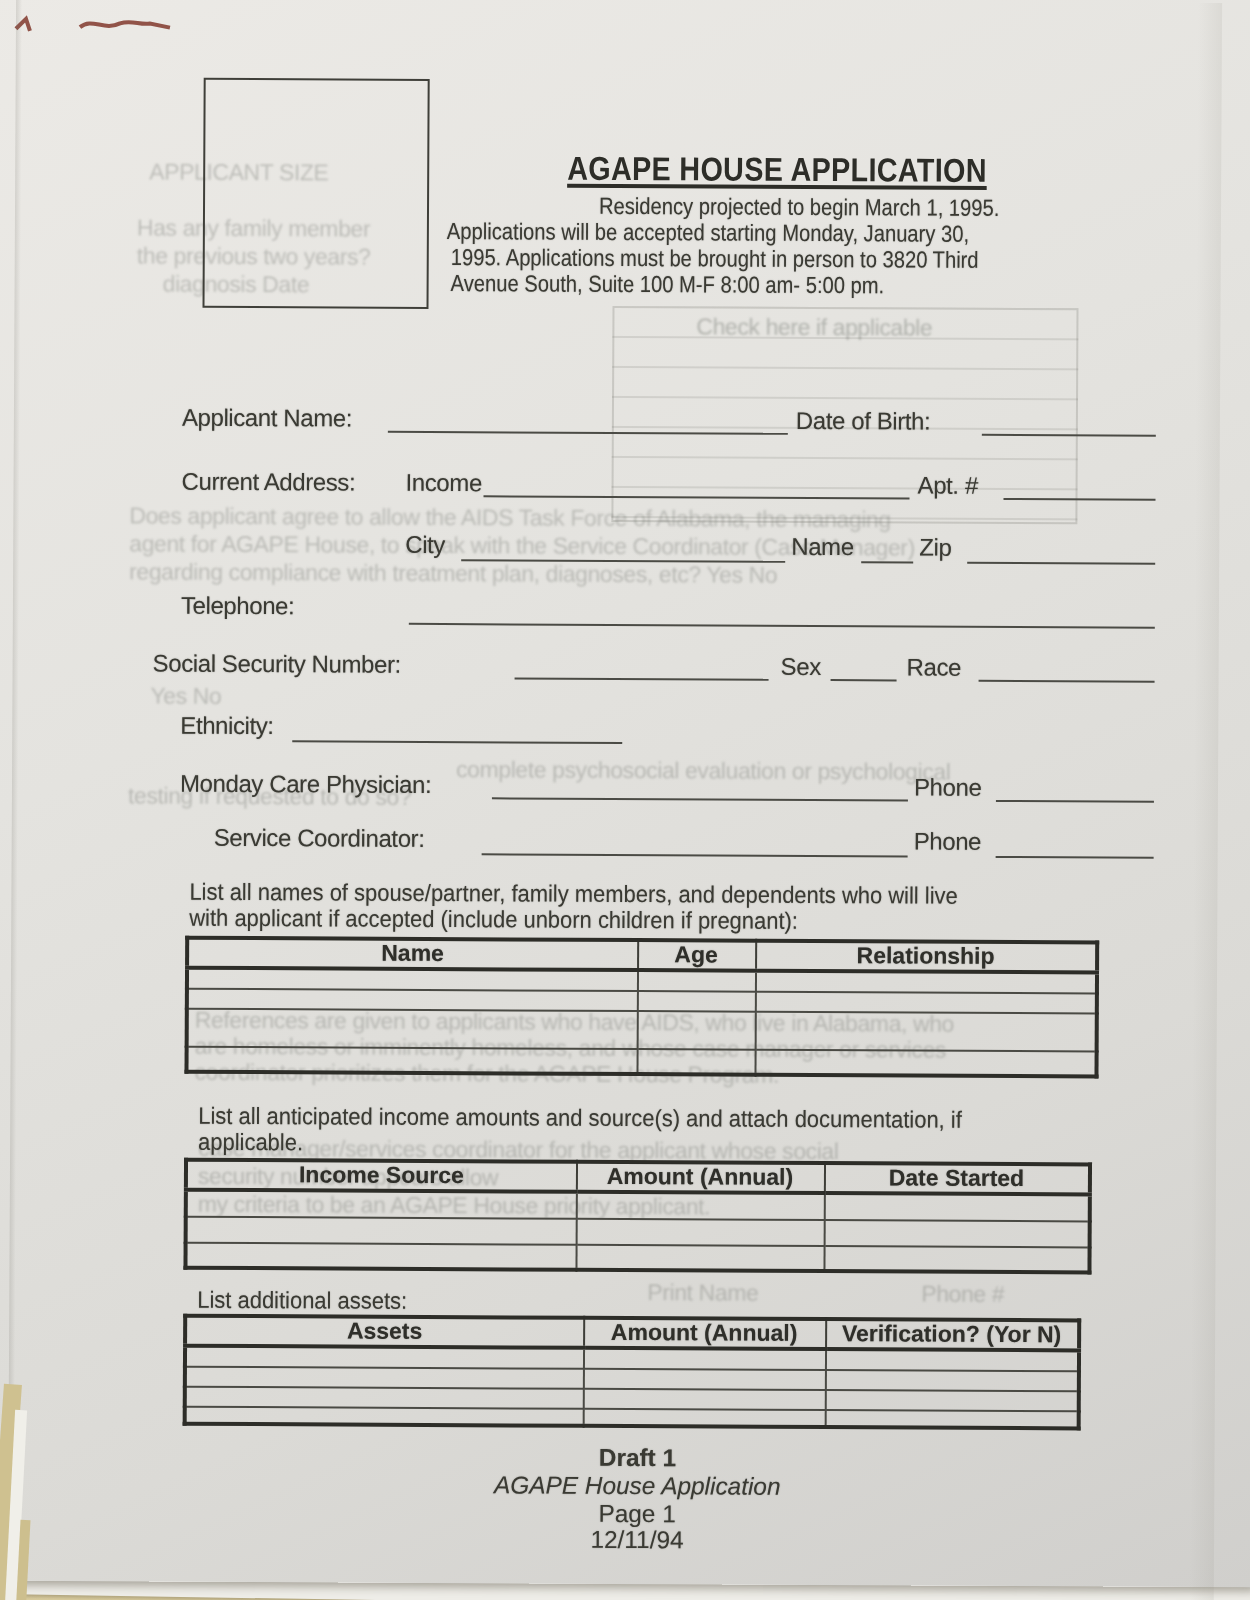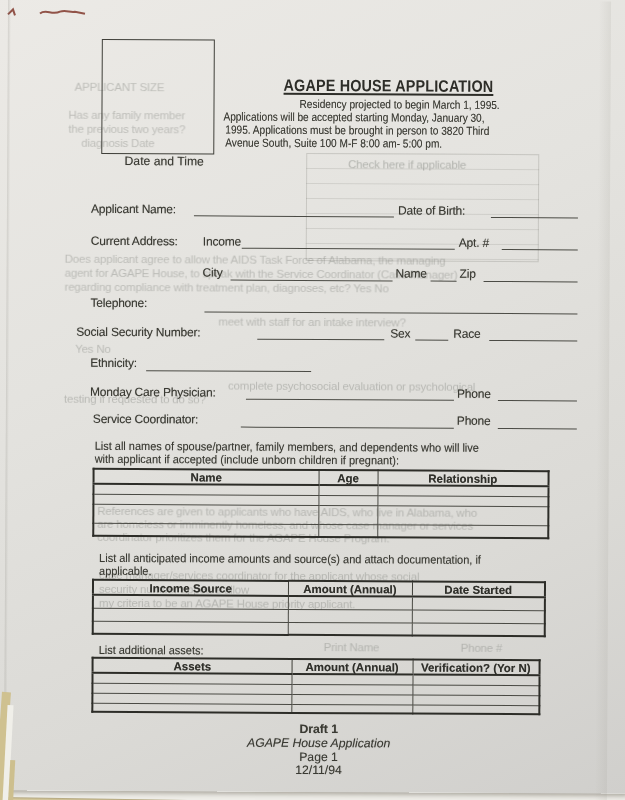--- a/index.html
+++ b/index.html
@@ -51,40 +51,38 @@
 
       <div class="gbox"></div>
       <div class="ghost" style="left:73px;top:82px">APPLICANT SIZE</div>
       <div class="ghost" style="left:67px;top:110px">Has any family member</div>
       <div class="ghost" style="left:67px;top:124px">the previous two years?</div>
       <div class="ghost" style="left:80px;top:138px">diagnosis Date</div>
       <div class="ghost gb" style="left:347px;top:158px">Check here if applicable</div>
       <div class="ghost" style="left:64px;top:254px">Does applicant agree to allow the AIDS Task Force of Alabama, the managing</div>
       <div class="ghost" style="left:64px;top:268px">agent for AGAPE House, to speak with the Service Coordinator (Case Manager)</div>
       <div class="ghost" style="left:64px;top:282px">regarding compliance with treatment plan, diagnoses, etc?   Yes   No</div>
-      <div class="ghost" style="left:218px;top:316px">meet with staff for an intake interview?</div>
       <div class="ghost" style="left:75px;top:344px">Yes    No</div>
       <div class="ghost" style="left:228px;top:380px">complete psychosocial evaluation or psychological</div>
       <div class="ghost" style="left:64px;top:394px">testing if requested to do so?</div>
       <div class="ghost" style="left:98px;top:506px">References are given to applicants who have AIDS, who live in Alabama, who</div>
       <div class="ghost" style="left:98px;top:519px">are homeless or imminently homeless, and whose case manager or services</div>
       <div class="ghost" style="left:98px;top:532px">coordinator prioritizes them for the AGAPE House Program.</div>
       <div class="ghost" style="left:100px;top:570px">case manager/services coordinator for the applicant whose social</div>
       <div class="ghost" style="left:100px;top:584px">security number appears allow</div>
       <div class="ghost" style="left:100px;top:598px">my criteria to be an AGAPE House priority applicant.</div>
       <div class="ghost" style="left:325px;top:641px">Print Name</div>
       <div class="ghost" style="left:462px;top:641px">Phone #</div>
 
       <svg class="pen" width="100" height="18" viewBox="0 0 100 18">
         <path d="M4 11 l5 -5 l2 6" stroke="#7a2d20" stroke-width="2" fill="none" opacity=".8"></path>
         <path d="M36 10 c6 -5 12 2 20 -2 c6 -2 10 1 15 0 l10 2" stroke="#7a2d20" stroke-width="2" fill="none" opacity=".8"></path>
       </svg>
 
       <div class="recv-box"></div>
-      <div class="recv-lab ink" style="top:155px">Date and Time</div>
 
       <div class="title"><span class="cx">AGAPE HOUSE APPLICATION</span></div>
       <div class="intro ink" style="left:298px;top:97px"><span class="cx">Residency projected to begin March 1, 1995.</span></div>
       <div class="intro ink" style="left:222px;top:110px"><span class="cx">Applications will be accepted starting Monday, January 30,</span></div>
       <div class="intro ink" style="left:224px;top:123px"><span class="cx">1995.  Applications must be brought in person to 3820 Third</span></div>
       <div class="intro ink" style="left:224px;top:136px"><span class="cx">Avenue South, Suite 100 M-F 8:00 am- 5:00 pm.</span></div>
 
       <div class="lbl ink" style="left:90px;top:203px">Applicant Name:</div>
       <div class="lbl ink" style="left:397px;top:203px">Date of Birth:</div>
       <div class="lbl ink" style="left:90px;top:235px">Current Address:</div>
@@ -93,21 +91,21 @@
       <div class="lbl ink" style="left:202px;top:266px">City</div>
       <div class="lbl ink" style="left:395px;top:266px">Name</div>
       <div class="lbl ink" style="left:459px;top:266px">Zip</div>
       <div class="lbl ink" style="left:90px;top:297px">Telephone:</div>
       <div class="lbl ink" style="left:76px;top:326px">Social Security Number:</div>
       <div class="lbl ink" style="left:390px;top:326px">Sex</div>
       <div class="lbl ink" style="left:453px;top:326px">Race</div>
       <div class="lbl ink" style="left:90px;top:357px">Ethnicity:</div>
       <div class="lbl ink" style="left:90px;top:386px">Monday Care Physician:</div>
       <div class="lbl ink" style="left:457px;top:386px">Phone</div>
-      <div class="lbl ink" style="left:93px;top:413px">Service Coordinator:</div>
+      <div class="lbl ink" style="left:107px;top:413px">Service Coordinator:</div>
       <div class="lbl ink" style="left:457px;top:413px">Phone</div>
 
       <div class="fline" style="left:193px;top:216px;width:200px"></div>
       <div class="fline" style="left:490px;top:216px;width:87px"></div>
       <div class="fline" style="left:241px;top:248px;width:213px"></div>
       <div class="fline" style="left:501px;top:248px;width:76px"></div>
       <div class="fline" style="left:230px;top:280px;width:162px"></div>
       <div class="fline" style="left:430px;top:280px;width:26px"></div>
       <div class="fline" style="left:483px;top:280px;width:94px"></div>
       <div class="fline" style="left:204px;top:312px;width:373px"></div>

